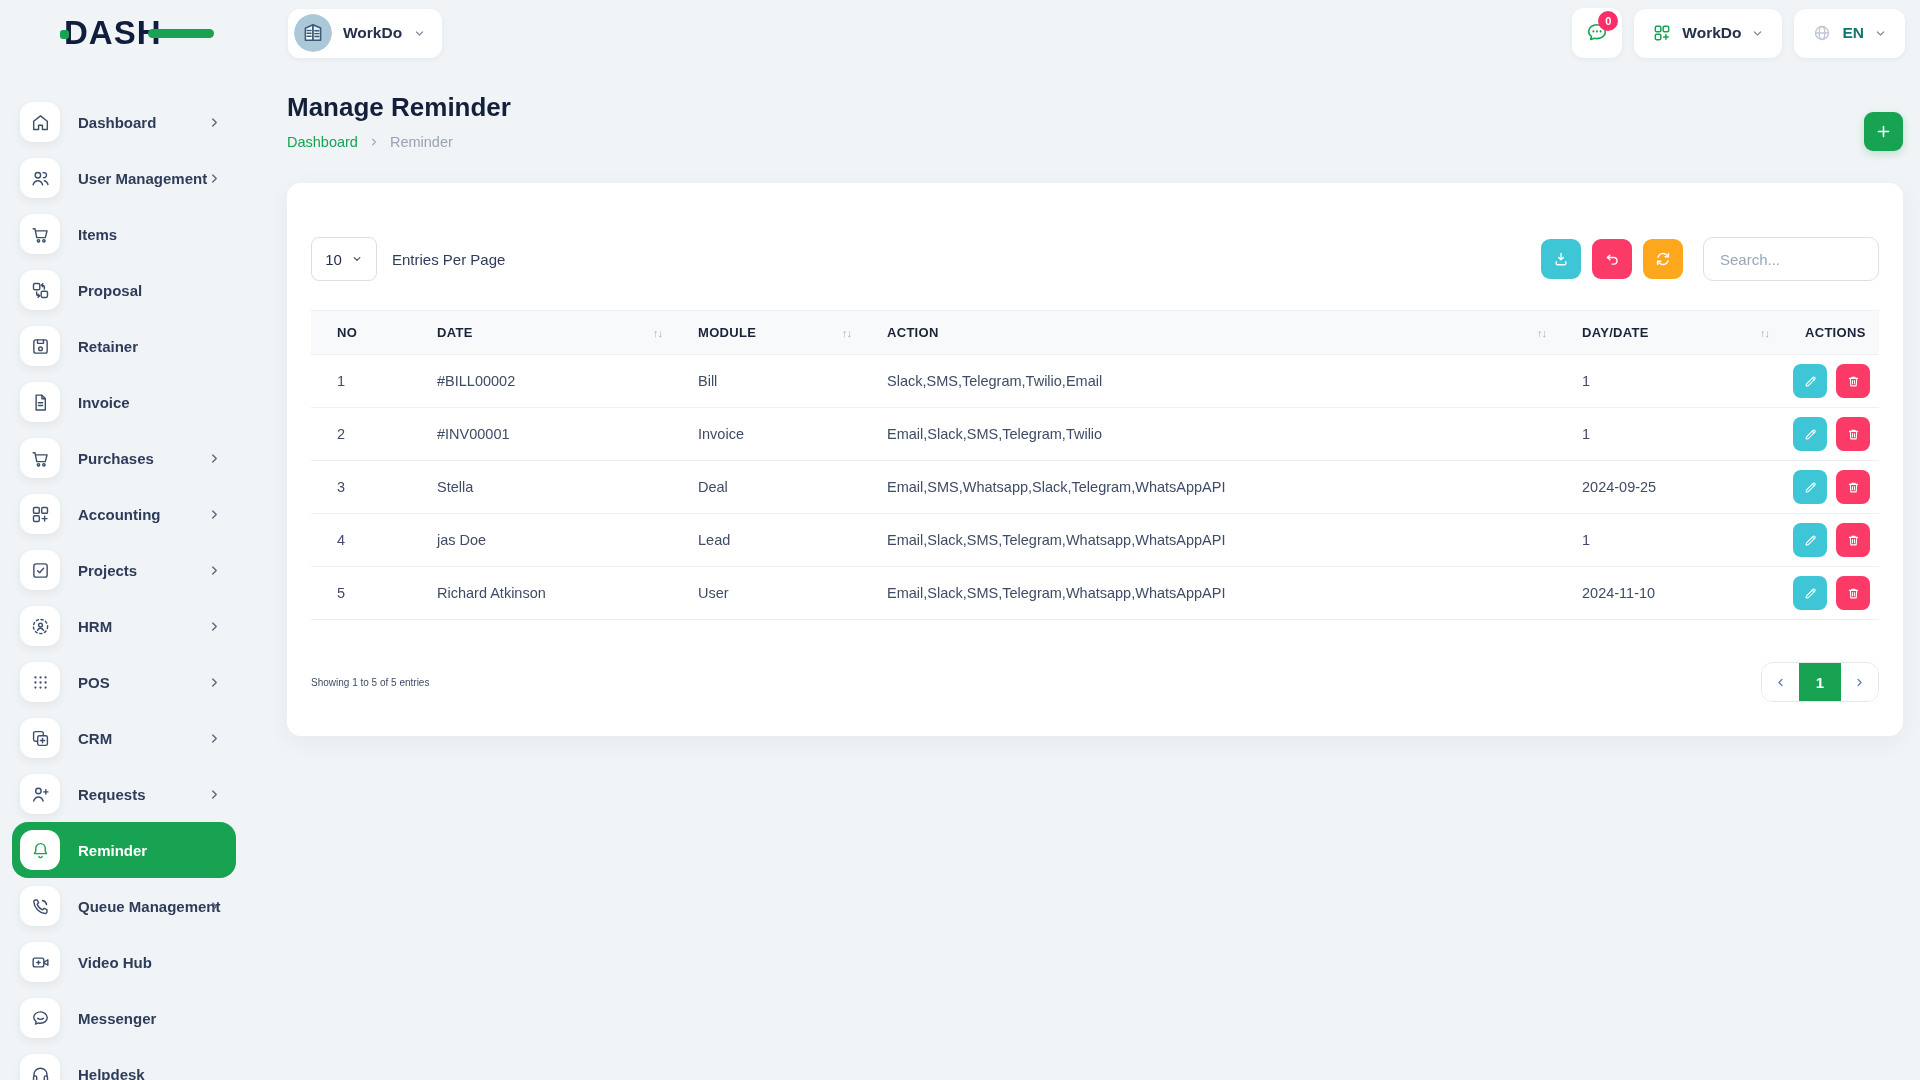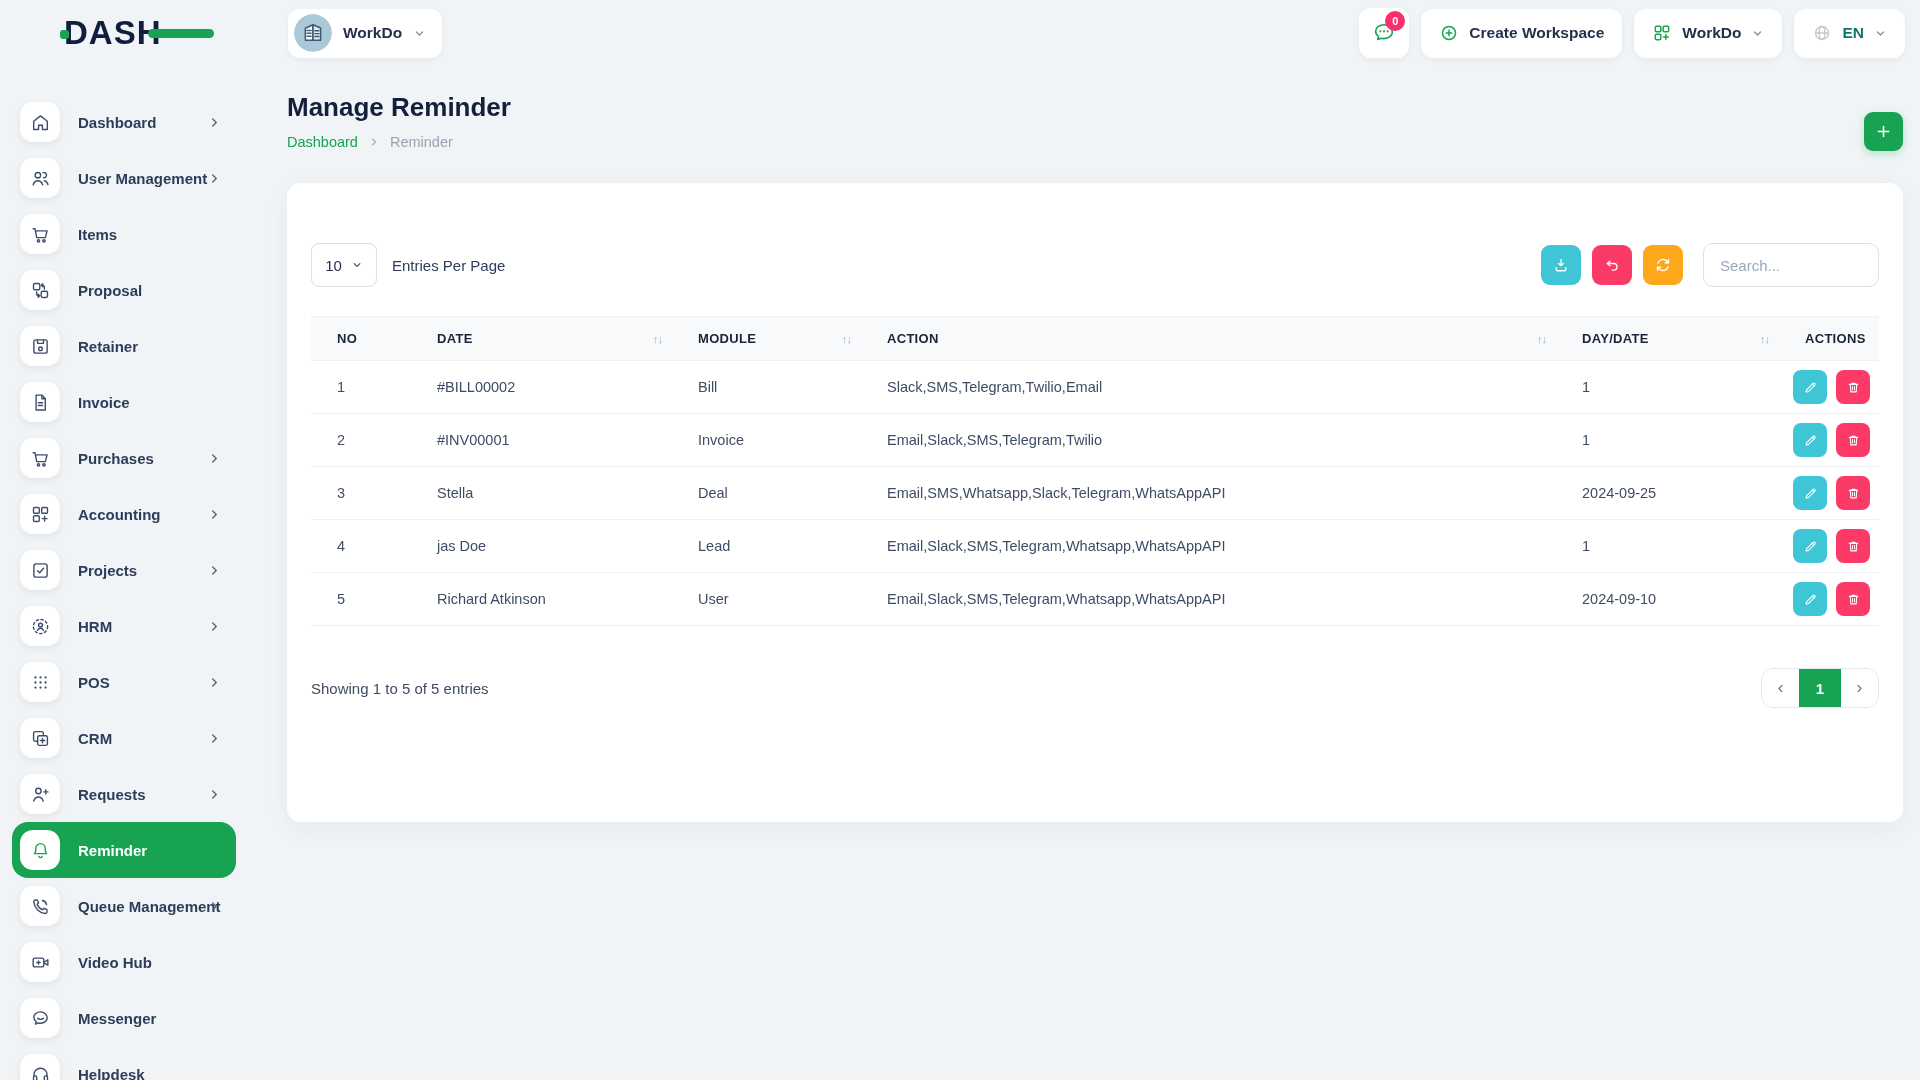--- a/index.html
+++ b/index.html
@@ -56,21 +56,21 @@
   .breadcrumb { margin-top:11px; display:flex; align-items:center; gap:10px; font-size:14.5px; }
   .bc-link { color:#17A352; cursor:pointer; }
   .bc-sep { width:12px; height:12px; color:#98a2b2; }
   .bc-sep svg { stroke-width:2.2; }
   .bc-current { color:#9aa3b4; }
   .add-btn { margin-left:auto; margin-top:20px; width:39px; height:39px; border:none; border-radius:9px; background:#17A352; color:#fff; display:flex; align-items:center; justify-content:center; cursor:pointer; box-shadow:0 3px 8px rgba(23,163,82,.25); }
   .add-btn .i { width:19px; height:19px; }
   .add-btn svg { stroke-width:2; }
 
   
-  .card { margin:32px 17px 0 47px; background:#fff; border-radius:14px; height:639px; box-shadow:0 6px 24px rgba(30,45,70,.05); padding:14px 24px; }
+  .card { margin:32px 17px 0 47px; background:#fff; border-radius:14px; height:553px; box-shadow:0 6px 24px rgba(30,45,70,.05); padding:8px 24px; }
   .controls { display:flex; align-items:center; padding-top:46px; }
   .select { width:66px; height:44px; border:1px solid #d9e0e8; border-radius:8px; background:#fff; display:flex; align-items:center; justify-content:center; gap:9px; font-size:15px; color:#25304c; cursor:pointer; }
   .select .chev { width:12px; height:12px; color:#3b465e; }
   .entries-label { margin-left:15px; font-size:15px; font-weight:500; color:#2e3c5a; }
   .controls-right { margin-left:auto; display:flex; align-items:center; gap:11px; }
   .tool-btn { width:40px; height:40px; border:none; border-radius:9px; color:#fff; display:flex; align-items:center; justify-content:center; cursor:pointer; }
   .tool-btn .i { width:18px; height:18px; }
   .tool-btn svg { stroke-width:1.8; }
   .search { width:176px; height:44px; border:1px solid #d9e0e8; border-radius:10px; padding:0 16px; font-family:inherit; font-size:15px; color:#44506b; margin-left:9px; outline:none; background:#fff; }
   .search::placeholder { color:#9aa7b8; }
@@ -85,21 +85,21 @@
   td.cell-actions { padding-left:14px; }
   .cell-actions-inner { display:flex; gap:9px; }
   .btn-sm { width:34px; height:34px; border:none; border-radius:8px; color:#fff; display:flex; align-items:center; justify-content:center; cursor:pointer; }
   .btn-sm .i { width:15px; height:15px; }
   .btn-sm svg { stroke-width:1.7; }
   .btn-edit { background:#3EC5D6; }
   .btn-delete { background:#FB3A68; }
 
   
   .table-footer { display:flex; align-items:center; margin-top:42px; }
-  .summary { font-size:15px; color:#3f4c66; }
+  .summary { font-size:10px; color:#3f4c66; }
   .pagination { margin-left:auto; display:flex; height:40px; border:1px solid #e3e8ee; border-radius:12px; overflow:hidden; background:#fff; }
   .page-btn { width:37px; border:none; background:#fff; color:#5b74a8; display:flex; align-items:center; justify-content:center; cursor:pointer; }
   .page-btn .i { width:13px; height:13px; }
   .page-btn svg { stroke-width:2.3; }
   .page-num { width:42px; background:#17A352; color:#fff; font-size:15px; font-weight:600; display:flex; align-items:center; justify-content:center; cursor:pointer; }
 </style>
 </head>
 <body>
 
 <header class="topbar">
@@ -138,29 +138,20 @@
               <circle cx="12" cy="10.5" r=".95"></circle>
               <circle cx="15.3" cy="10.5" r=".95"></circle>
             </g>
           </svg>
         </span>
       <span class="badge">0</span>
     </button>
     <button class="pill-btn">
       <span class="pill-ico ico-green i">
           <svg viewBox="0 0 24 24" fill="none" stroke="currentColor" stroke-width="1.6" stroke-linecap="round" stroke-linejoin="round">
-            <circle cx="12" cy="12" r="7.8"></circle>
-            <path d="M12 8.6v6.8M8.6 12h6.8"></path>
-          </svg>
-        </span>
-      <span>Create Workspace</span>
-    </button>
-    <button class="pill-btn">
-      <span class="pill-ico ico-green i">
-          <svg viewBox="0 0 24 24" fill="none" stroke="currentColor" stroke-width="1.6" stroke-linecap="round" stroke-linejoin="round">
             <rect x="4" y="4" width="6.6" height="6.6" rx="1.3"></rect>
             <rect x="13.4" y="4" width="6.6" height="6.6" rx="1.3"></rect>
             <rect x="4" y="13.4" width="6.6" height="6.6" rx="1.3"></rect>
             <path d="M16.7 13.9v5.6M13.9 16.7h5.6"></path>
           </svg>
         </span>
       <span>WorkDo</span>
       <span class="chev i">
           <svg viewBox="0 0 24 24" fill="none" stroke="currentColor" stroke-width="1.6" stroke-linecap="round" stroke-linejoin="round">
             <path d="m6.3 9.2 5.7 5.6 5.7-5.6"></path>
@@ -693,21 +684,21 @@
                     </span>
                   </button>
                 </div>
               </td>
             </tr>
             <tr>
               <td>5</td>
               <td>Richard Atkinson</td>
               <td>User</td>
               <td>Email,Slack,SMS,Telegram,Whatsapp,WhatsAppAPI</td>
-              <td>2024-09-10</td>
+              <td>2024-11-10</td>
               <td class="cell-actions">
                 <div class="cell-actions-inner">
                   <button class="btn-sm btn-edit">
                     <span class="i">
                       <svg viewBox="0 0 24 24" fill="none" stroke="currentColor" stroke-width="1.6" stroke-linecap="round" stroke-linejoin="round">
                         <path d="m4.9 19.1.8-3.3L16.1 5.4a1.95 1.95 0 0 1 2.8 2.8L8.5 18.6l-3.6.5z"></path>
                         <path d="m14.9 6.6 2.8 2.8"></path>
                       </svg>
                     </span>
                   </button>

